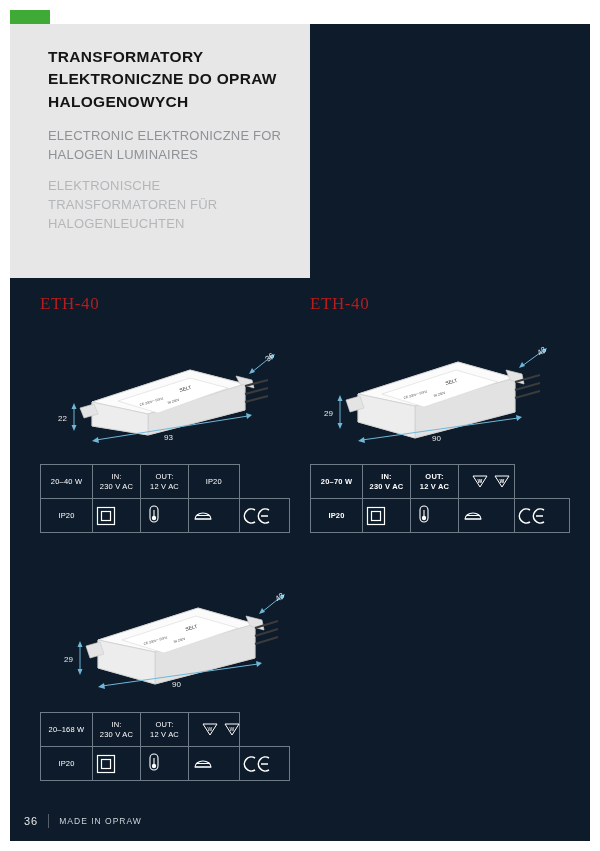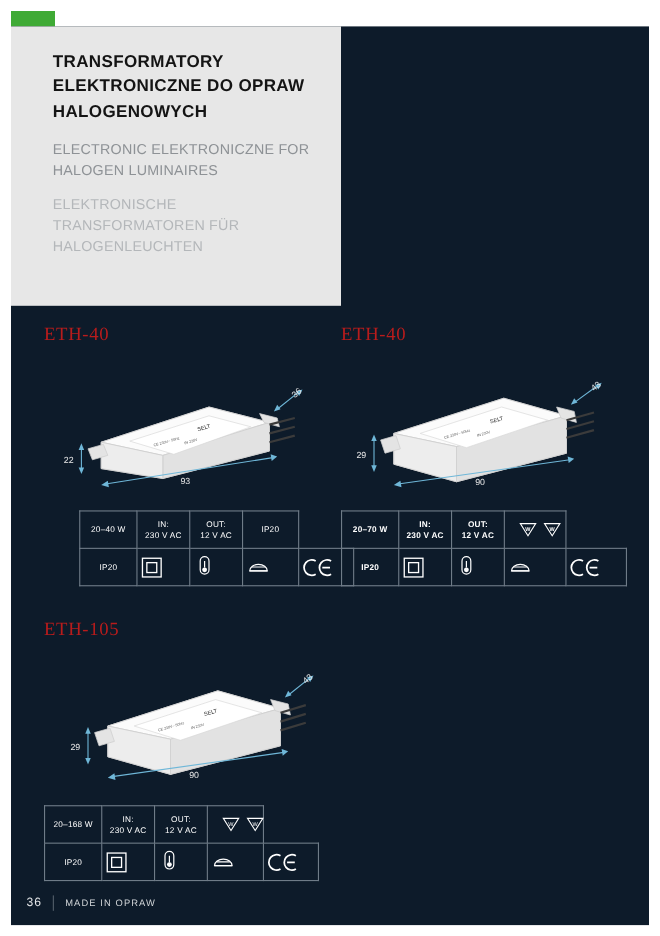--- a/index.html
+++ b/index.html
@@ -166,21 +166,21 @@
               <polygon points="209,46 215,44 212,40" fill="#6fb7d8" stroke="none"></polygon>
               <polygon points="235,26 229,28 232,32" fill="#6fb7d8" stroke="none"></polygon>
             </g>
           </g>
           <text x="18" y="93" font-size="8" fill="#e9e9e9" font-family="Liberation Sans, sans-serif">22</text>
           <text x="124" y="112" font-size="8" fill="#e9e9e9" font-family="Liberation Sans, sans-serif">93</text>
           <text x="228" y="34" font-size="8" fill="#e9e9e9" font-family="Liberation Sans, sans-serif" transform="rotate(-40 228 34)">36</text>
         </svg>
       </div>
 
-      <table class="spec" style="margin-top:16px; width:250px;margin-left:32px;">
+      <table class="spec" style="margin-top:16px; width:250px;">
         <tbody>
             <tr>
           <td style="width:52px">20–40 W</td>
           <td style="width:48px">
             <span>IN:</span><br>
             <span>230 V AC</span>
           </td>
           <td style="width:48px">
             <span>OUT:</span><br>
             <span>12 V AC</span>
@@ -303,21 +303,20 @@
               <path d="M13 3 a7 7 0 1 0 0 12" fill="none" stroke="#ffffff" stroke-width="1.6"></path>
               <path d="M27 3 a7 7 0 1 0 0 12 M19 9 h7" fill="none" stroke="#ffffff" stroke-width="1.6"></path>
             </svg>
           </td>
         </tr>
       </tbody>
         </table>
     </div>
 
     <div class="block" style="left:30px; top:300px; width:250px;">
-      <div class="model-label">ETH-105</div>
 
       <div class="diagram" style="margin-top:14px; width:250px; height:120px;">
         <svg width="250" height="120" viewBox="0 0 250 120">
           <polygon points="58,64 158,32 215,48 215,82 115,108 58,92" fill="#f4f4f4" stroke="#c9c9c9" stroke-width="0.8"></polygon>
           <polygon points="58,64 158,32 215,48 115,76" fill="#fbfbfb" stroke="#cfcfcf" stroke-width="0.8"></polygon>
           <polygon points="115,76 215,48 215,82 115,108" fill="#e2e2e2" stroke="#cfcfcf" stroke-width="0.8"></polygon>
           <polygon points="58,64 115,76 115,108 58,92" fill="#ededed" stroke="#cfcfcf" stroke-width="0.8"></polygon>
           <polygon points="46,70 60,66 64,78 50,82" fill="#e4e4e4" stroke="#cfcfcf" stroke-width="0.7"></polygon>
           <polygon points="206,40 222,44 224,54 210,50" fill="#e4e4e4" stroke="#cfcfcf" stroke-width="0.7"></polygon>
           <polygon points="82,64 156,40 198,52 124,77" fill="#ffffff" stroke="#d8d8d8" stroke-width="0.6"></polygon>

